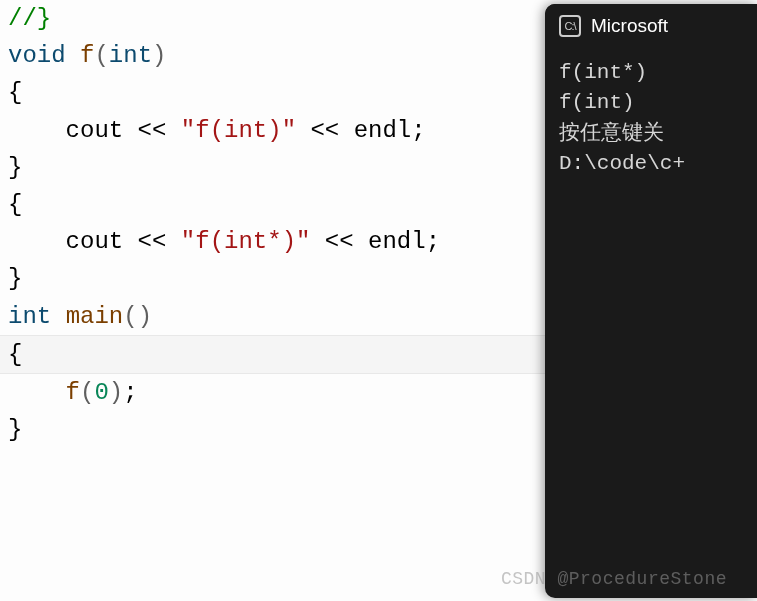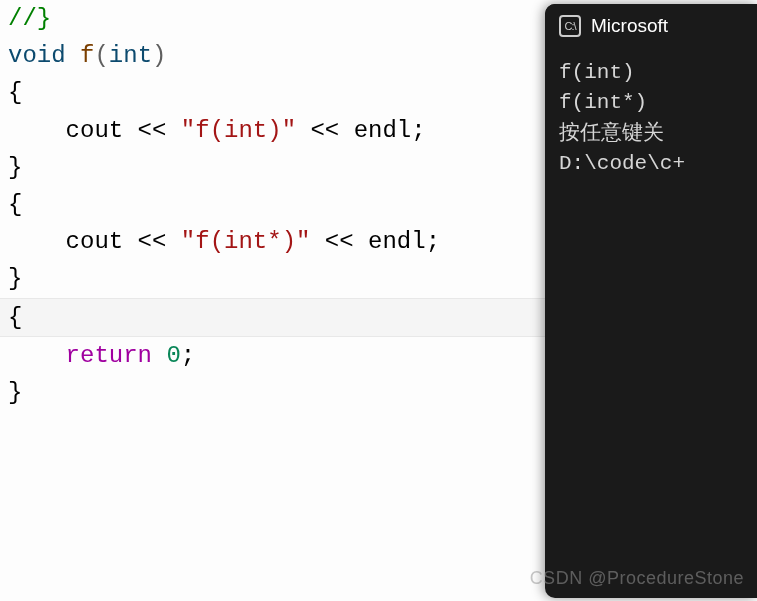--- a/index.html
+++ b/index.html
@@ -73,47 +73,48 @@
     .term-body {
       padding: 10px 14px;
       font-family: Consolas, 'Courier New', monospace;
       font-size: 21px;
       line-height: 1.45;
       white-space: pre;
       color: #d6d6d6;
     }
     .watermark {
       position: absolute;
-      right: 13px;
+      right: 30px;
       bottom: 12px;
       color: rgba(150,150,150,0.55);
-      font-family: Liberation Sans, sans-serif;
+      font-family: Liberation Mono, monospace;
       font-size: 18px;
       z-index: 50;
       letter-spacing: 0.5px;
     }
   </style>
 </head>
 <body>
 
 <div class="editor">
   <div class="line"><span style="color:#008000">//}</span></div>
   <div class="line"><span class="kw">void</span><span> </span><span class="fn">f</span><span class="par">(</span><span class="kw">int</span><span class="par">)</span></div>
   <div class="line"><span class="plain">{</span></div>
   <div class="line"><span>    </span><span class="plain">cout</span><span class="op"> &lt;&lt; </span><span class="str">"f(int)"</span><span class="op"> &lt;&lt; </span><span class="plain">endl</span><span class="plain">;</span></div>
   <div class="line"><span class="plain">}</span></div>
   <div class="line"><span class="plain">{</span></div>
   <div class="line"><span>    </span><span class="plain">cout</span><span class="op"> &lt;&lt; </span><span class="str">"f(int*)"</span><span class="op"> &lt;&lt; </span><span class="plain">endl</span><span class="plain">;</span></div>
   <div class="line"><span class="plain">}</span></div>
+  <div class="line"><span class="kw">int</span><span> </span><span class="fn">main</span><span class="par">(</span><span class="par">)</span></div>
   <div class="line highlight-line"><span class="plain">{</span></div>
-  <div class="line"><span>    </span><span style="color:#a000a0">return</span><span> </span><span class="num">0</span><span class="plain">;</span></div>
+  <div class="line"><span>    </span><span class="fn">f</span><span class="par">(</span><span class="num">0</span><span class="par">)</span><span class="plain">;</span></div>
   <div class="line"><span class="plain">}</span></div>
 </div>
 
 <div class="terminal">
   <div class="term-titlebar">
     <div class="term-icon">C:\</div>
     <div>Microsoft</div>
   </div>
-  <div class="term-body"><div>f(int)</div><div>f(int*)</div><div></div><div>按任意键关</div><div>D:\code\c+</div></div>
+  <div class="term-body"><div>f(int*)</div><div>f(int)</div><div></div><div>按任意键关</div><div>D:\code\c+</div></div>
 </div>
 
 <div class="watermark">CSDN @ProcedureStone</div>
 
 </body></html>

